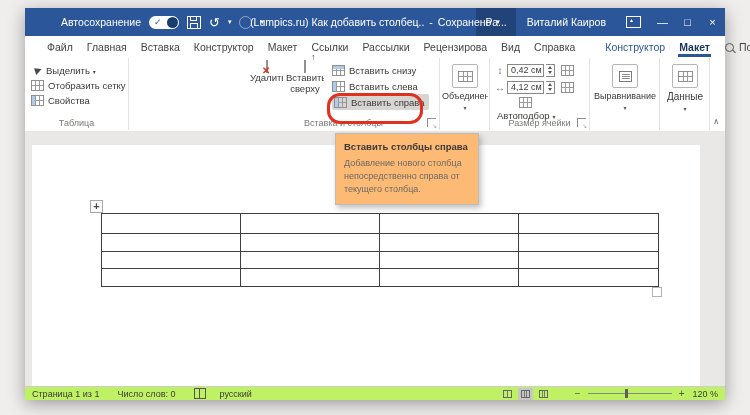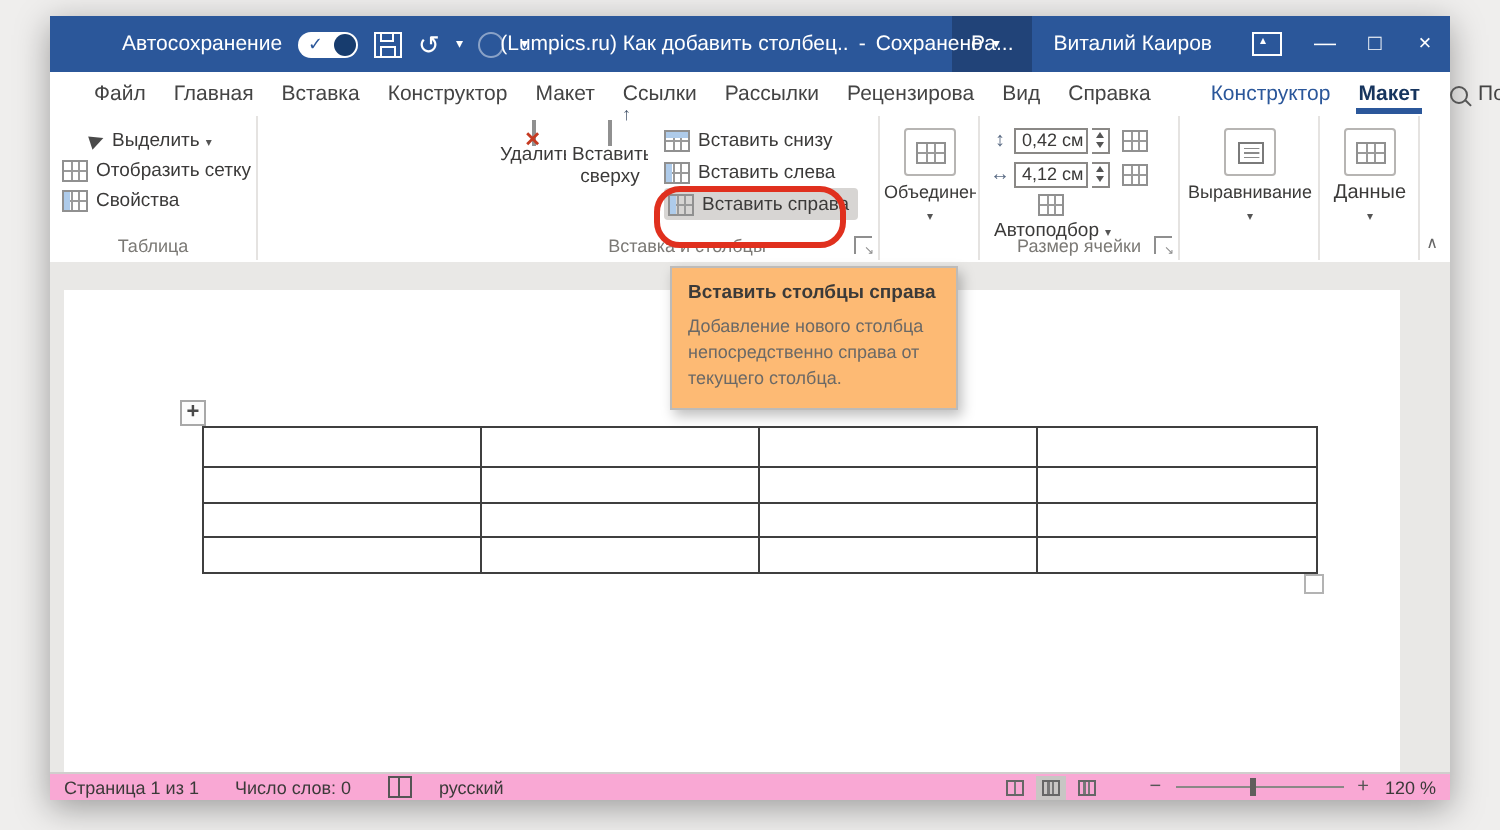--- a/index.html
+++ b/index.html
@@ -87,21 +87,21 @@
   .docarea{position:absolute;top:123px;left:0;width:100%;height:255px;background:#e9e8e6;}
   .page{position:absolute;left:7px;top:14px;width:668px;height:241px;background:#fff;}
   .move-handle{position:absolute;left:58px;top:55px;width:13px;height:13px;border:1px solid #a8a8a8;background:#fcfcfc;color:#4a4a4a;font-size:11px;line-height:11px;text-align:center;font-weight:bold;box-sizing:border-box;}
   .dtable{position:absolute;left:69px;top:68px;display:grid;grid-template-columns:repeat(4,139px);grid-template-rows:20px 18px 17px 17px;border:1px solid #3f3f3f;}
   .cell{border-right:1px solid #3f3f3f;border-bottom:1px solid #3f3f3f;}
   .cell:nth-child(4n){border-right:none;}
   .cell:nth-child(n+13){border-bottom:none;}
   .resize-handle{position:absolute;left:620px;top:142px;width:10px;height:10px;border:1px solid #b3b3b3;background:#fff;box-sizing:border-box;}
 
   
-  .statusbar{position:absolute;left:0;bottom:0;width:100%;height:14px;background:#f9a8d4;border-top:1px solid #d0cecd;display:flex;align-items:center;font-size:9px;color:#3b3a39;padding:0 7px;box-sizing:border-box;}
+  .statusbar{position:absolute;left:0;bottom:0;width:100%;height:14px;background:#bef264;border-top:1px solid #d0cecd;display:flex;align-items:center;font-size:9px;color:#3b3a39;padding:0 7px;box-sizing:border-box;}
   .sb-item{margin-right:18px;white-space:nowrap;}
   .ic-proof{width:10px;height:9px;border:1px solid #555;position:relative;margin-right:14px;flex:0 0 auto;}
   .ic-proof::after{content:"";position:absolute;left:4px;top:0;bottom:0;width:1px;background:#555;}
   .sb-right{margin-left:auto;display:flex;align-items:center;}
   .vic{width:15px;height:12px;display:flex;align-items:center;justify-content:center;margin-left:3px;}
   .vic.sel{background:#c8c6c4;}
   .vic .glyph{width:9px;height:8px;border:1px solid #666;background:linear-gradient(to right,transparent 25%,#777 25% 40%,transparent 40% 60%,#777 60% 75%,transparent 75%);box-sizing:border-box;}
   .vic.book .glyph{background:linear-gradient(to right,transparent 45%,#777 45% 55%,transparent 55%);}
   .zoomout{margin-left:24px;font-size:10px;color:#555;}
   .zoomin{font-size:10px;color:#555;}
@@ -159,21 +159,21 @@
     <span class="help">
       <span class="ic-search"></span>
       <span>Помощь</span>
     </span>
 
   </div>
 
   <div class="ribbon">
 
     <div class="grp" style="left:0;width:104px;">
-      <div class="srow" style="left:20px;top:6px;text-align:center;">
+      <div class="srow" style="left:10px;top:6px;text-align:center;">
         <span class="ic-pointer"></span>
         <span class="dd">Выделить</span>
       </div>
       <div class="srow" style="left:6px;top:21px;">
         <span class="ig"></span>
         <span>Отобразить сетку</span>
       </div>
       <div class="srow" style="left:6px;top:36px;">
         <span class="ig bluecol"></span>
         <span>Свойства</span>

